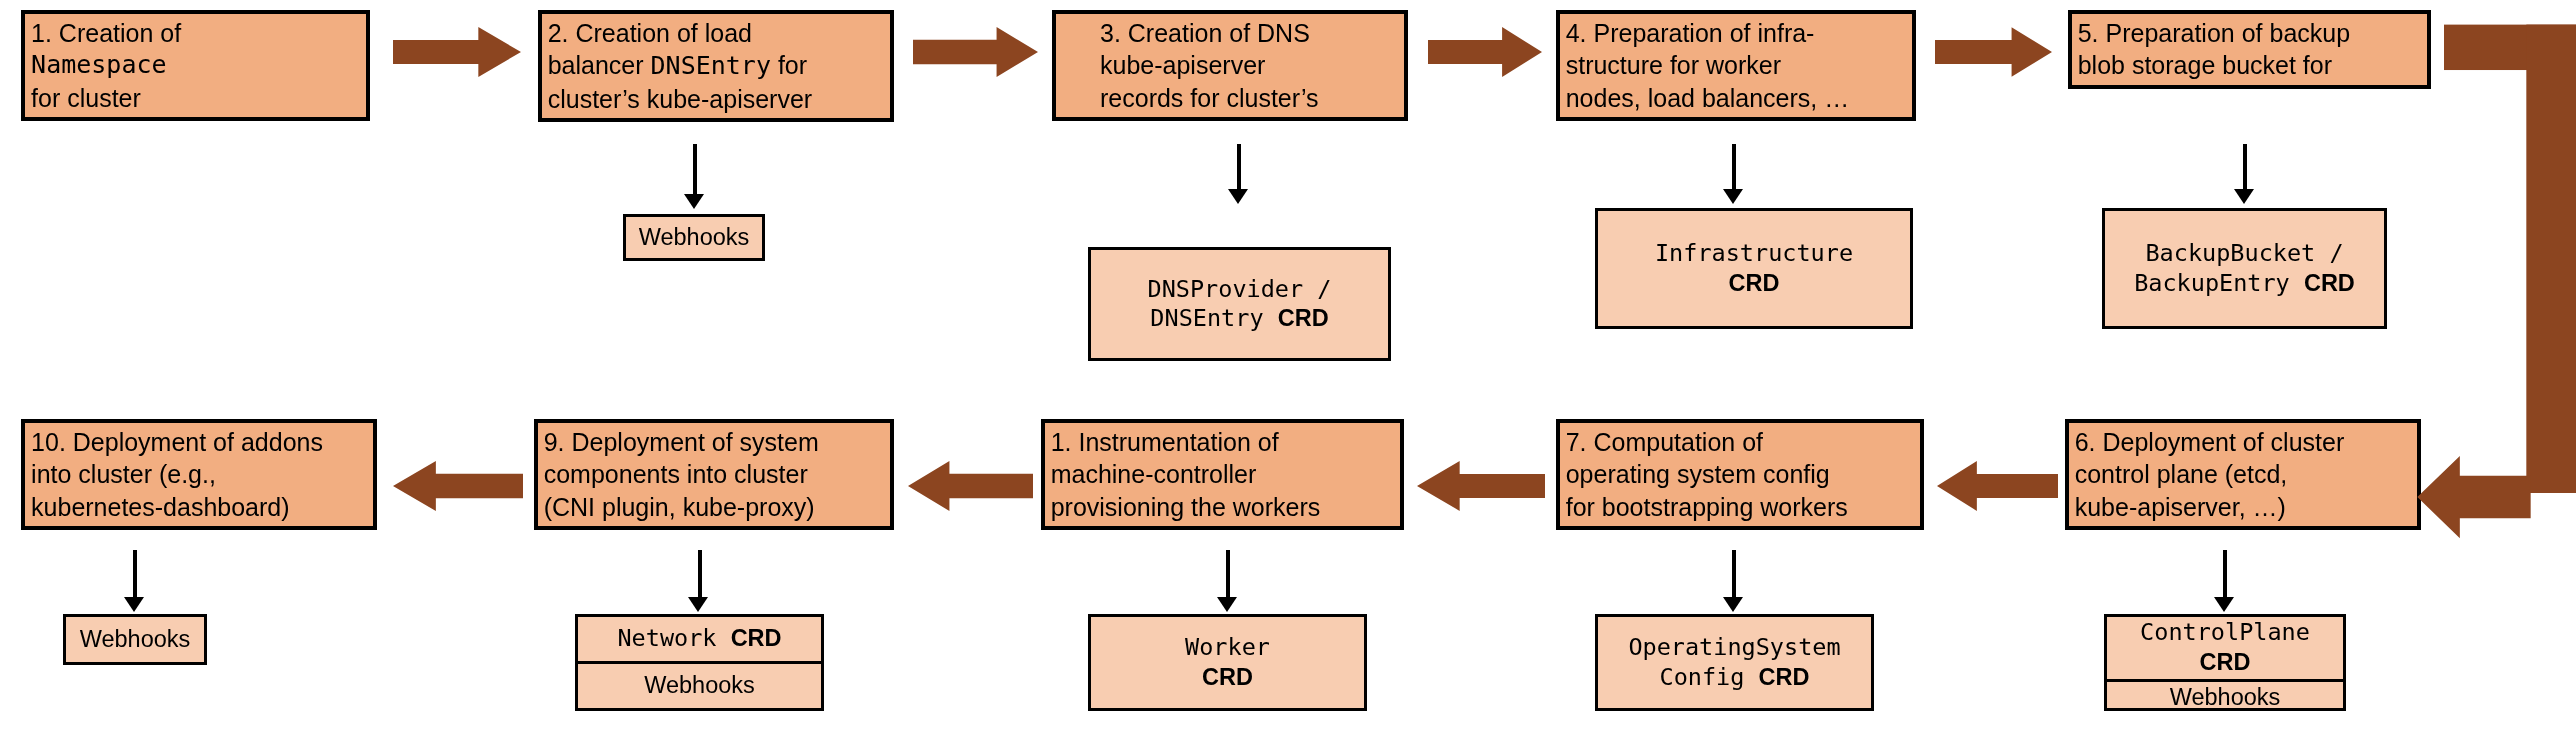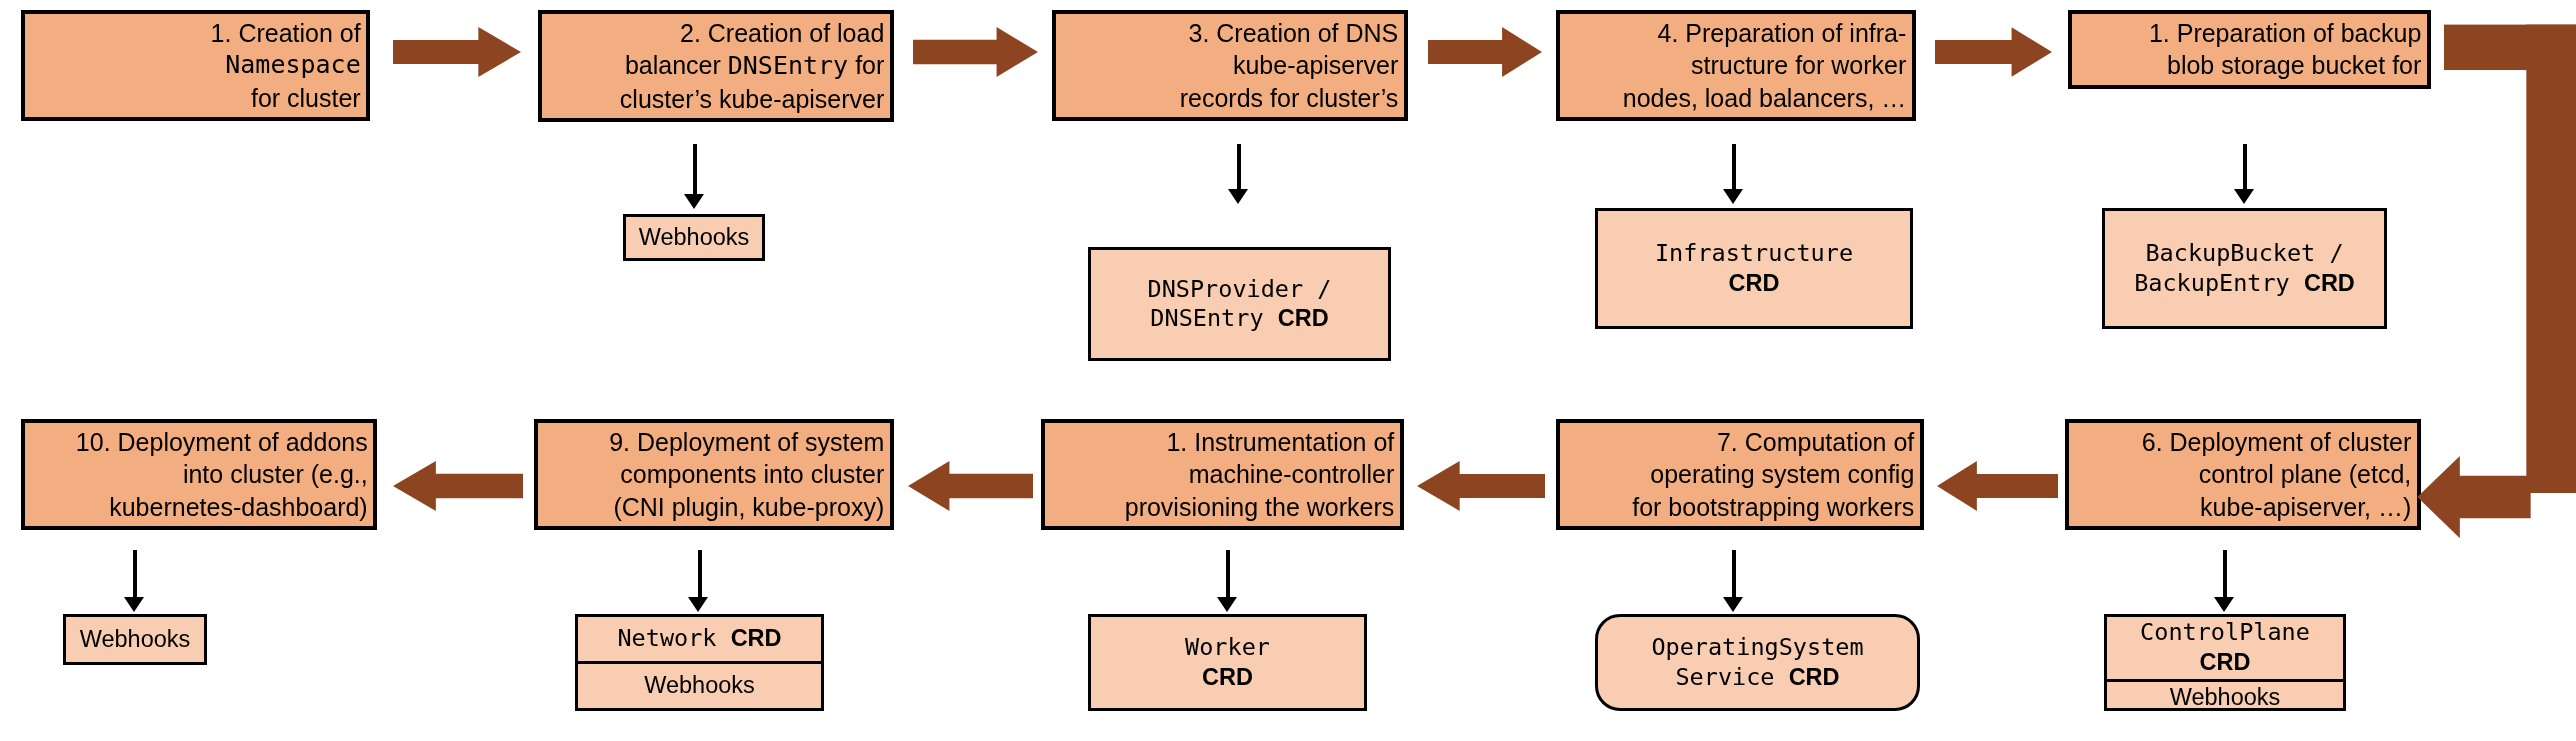--- a/index.html
+++ b/index.html
@@ -7,21 +7,21 @@
        font-family:"Liberation Sans",sans-serif;}
   #stage{position:absolute;left:0;top:0;width:2576px;height:742px;}
 
   
   .step{
     position:absolute;
     background:#F2AE81;
     border:4.3px solid #000000;
     box-sizing:border-box;
     display:flex;align-items:center;justify-content:center;
-    text-align:right;
+    text-align:left;
     font-size:25px;
     line-height:1.30;
     color:#000000;
     padding:2.8px 5.7px;
   }
   .step .t{display:block;width:100%;}
 
   
   .art{
     position:absolute;
@@ -91,21 +91,21 @@
   <div class="step" id="step-4" style="left:1556px;top:10px;width:360px;">
     <span class="t">
         <div class="sans">4. Preparation of infra-</div>
         <div class="sans">structure for worker</div>
         <div class="sans">nodes, load balancers, …</div>
       </span>
   </div>
 
   <div class="step" id="step-5" style="left:2068px;top:10px;width:363px;">
     <span class="t">
-        <div class="sans">1. Preparation of backup</div>
+        <div class="sans">5. Preparation of backup</div>
         <div class="sans">blob storage bucket for</div>
       </span>
   </div>
 
   <div class="step" id="step-10" style="left:21.4px;top:419px;width:356px;">
     <span class="t">
         <div class="sans">10. Deployment of addons</div>
         <div class="sans">into cluster (e.g.,</div>
         <div class="sans">kubernetes-dashboard)</div>
       </span>
@@ -181,23 +181,23 @@
         <div><span class="sans">Webhooks</span></div>
       </div>
     </div>
 
   <div class="art" id="artifact-8" style="left:1088px;top:614px;width:279px;height:97px;">
       <div class="cell">
         <div><span class="mono">Worker</span><br><span class="sans bold">CRD</span></div>
       </div>
     </div>
 
-  <div class="art" id="artifact-7" style="left:1595px;top:614px;width:325px;height:97px;border-radius:25px;">
-      <div class="cell">
-        <div><span class="mono">OperatingSystem</span><br><span class="mono">Service </span><span class="sans bold">CRD</span></div>
+  <div class="art" id="artifact-7" style="left:1595px;top:614px;width:279px;height:97px;">
+      <div class="cell">
+        <div><span class="mono">OperatingSystem</span><br><span class="mono">Config </span><span class="sans bold">CRD</span></div>
       </div>
     </div>
 
   <div class="art" id="artifact-6" style="left:2104px;top:614px;width:242px;height:97px;">
       <div class="cell">
         <div><span class="mono">ControlPlane </span><span class="sans bold">CRD</span></div>
       </div>
       <div class="cell">
         <div><span class="sans">Webhooks</span></div>
       </div>

